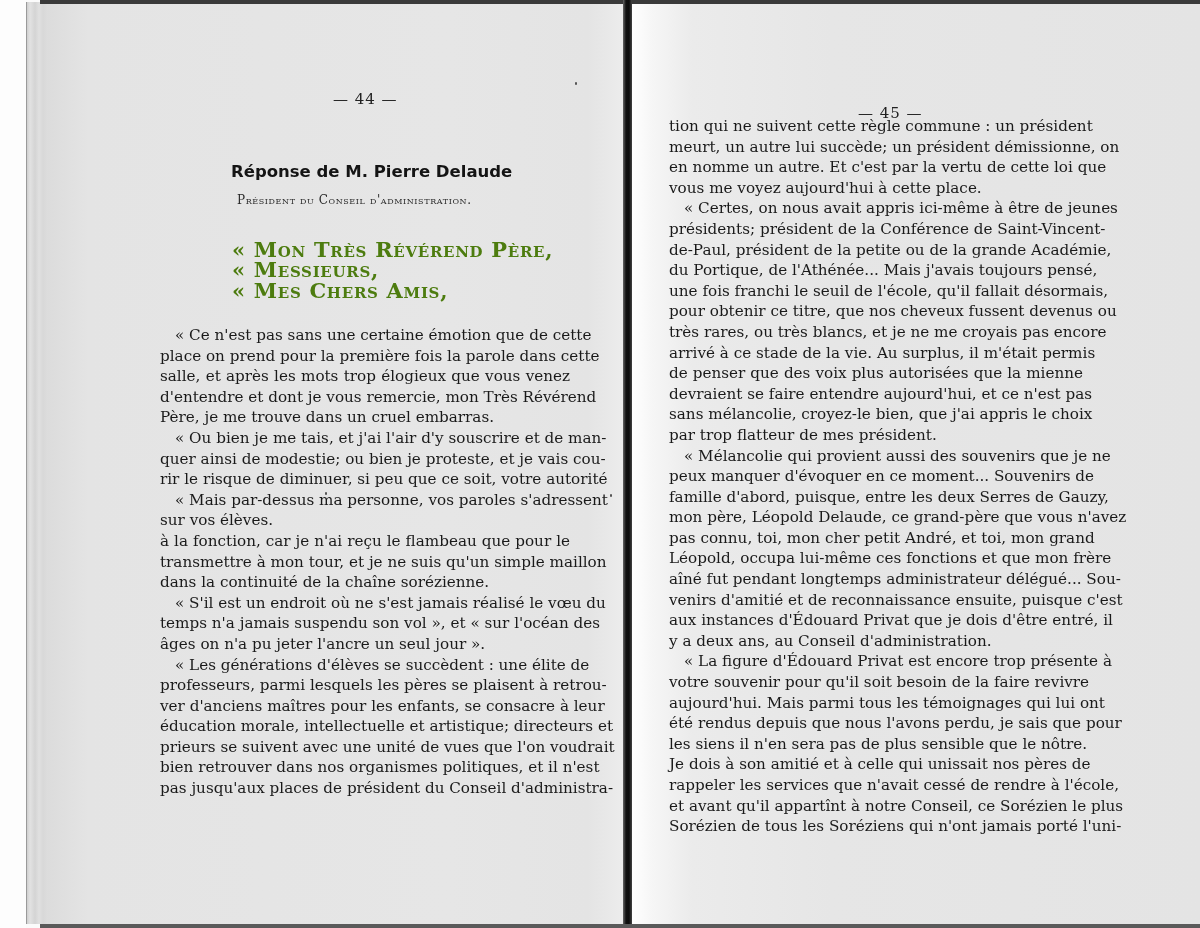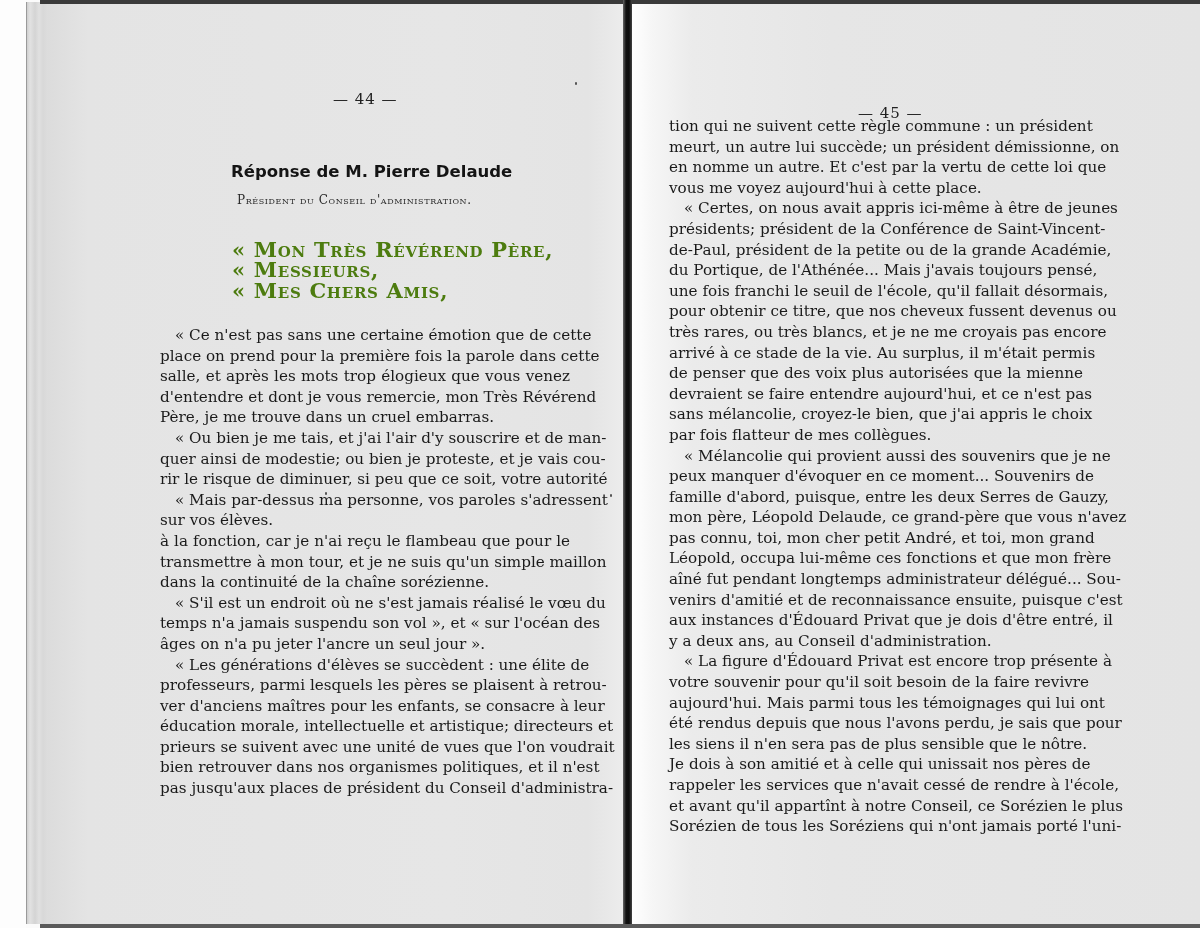--- a/index.html
+++ b/index.html
@@ -122,21 +122,21 @@
     <div class="line">présidents; président de la Conférence de Saint-Vincent-</div>
     <div class="line">de-Paul, président de la petite ou de la grande Académie,</div>
     <div class="line">du Portique, de l'Athénée... Mais j'avais toujours pensé,</div>
     <div class="line">une fois franchi le seuil de l'école, qu'il fallait désormais,</div>
     <div class="line">pour obtenir ce titre, que nos cheveux fussent devenus ou</div>
     <div class="line">très rares, ou très blancs, et je ne me croyais pas encore</div>
     <div class="line">arrivé à ce stade de la vie. Au surplus, il m'était permis</div>
     <div class="line">de penser que des voix plus autorisées que la mienne</div>
     <div class="line">devraient se faire entendre aujourd'hui, et ce n'est pas</div>
     <div class="line">sans mélancolie, croyez-le bien, que j'ai appris le choix</div>
-    <div class="line last">par fois flatteur de mes collègues.</div>
+    <div class="line last">par trop flatteur de mes président.</div>
     <div class="line indent">« Mélancolie qui provient aussi des souvenirs que je ne</div>
     <div class="line">peux manquer d'évoquer en ce moment... Souvenirs de</div>
     <div class="line">famille d'abord, puisque, entre les deux Serres de Gauzy,</div>
     <div class="line">mon père, Léopold Delaude, ce grand-père que vous n'avez</div>
     <div class="line">pas connu, toi, mon cher petit André, et toi, mon grand</div>
     <div class="line">Léopold, occupa lui-même ces fonctions et que mon frère</div>
     <div class="line">aîné fut pendant longtemps administrateur délégué... Sou-</div>
     <div class="line">venirs d'amitié et de reconnaissance ensuite, puisque c'est</div>
     <div class="line">aux instances d'Édouard Privat que je dois d'être entré, il</div>
     <div class="line last">y a deux ans, au Conseil d'administration.</div>

